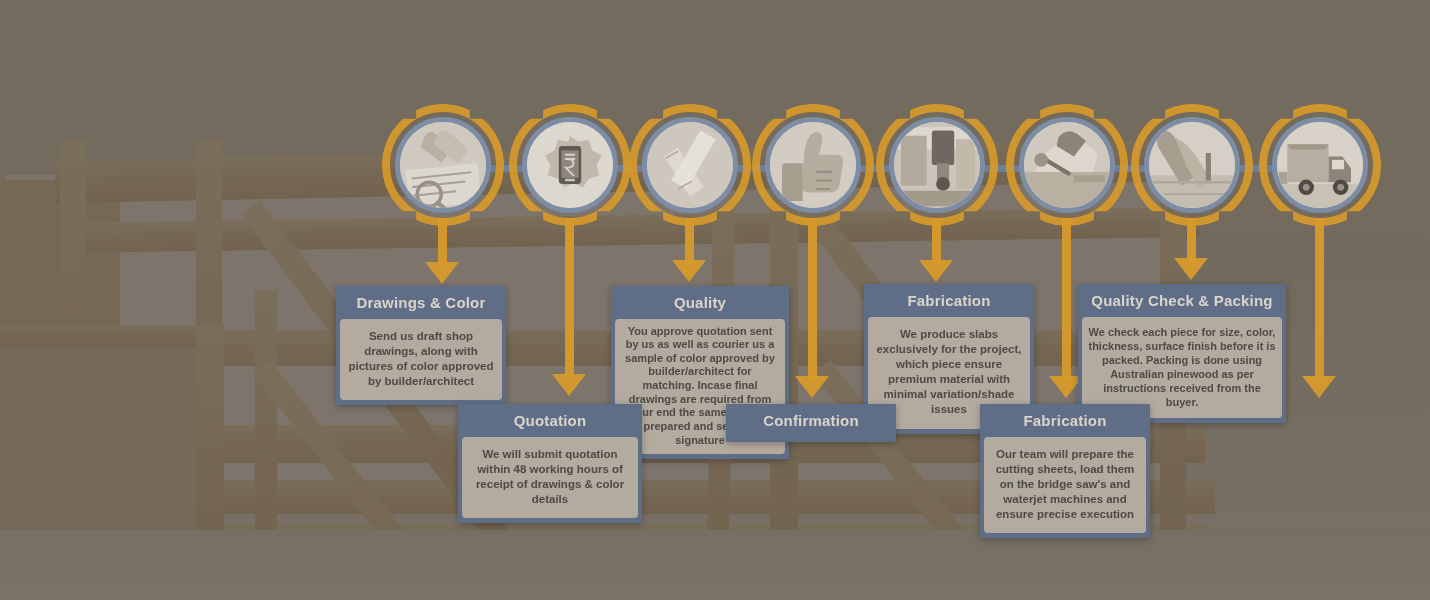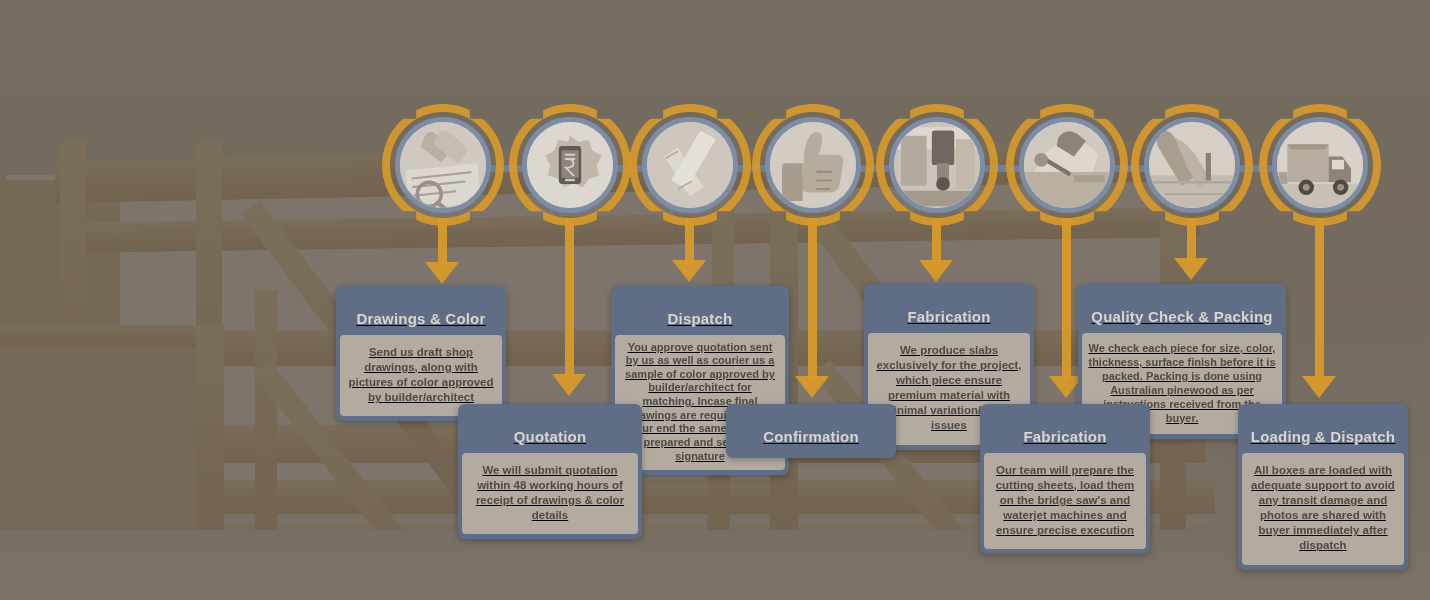--- a/index.html
+++ b/index.html
@@ -75,26 +75,25 @@
     width: 0; height: 0;
     border-left: 17px solid transparent;
     border-right: 17px solid transparent;
     border-top: 22px solid #d79a2b;
     opacity: .95;
   }
 
   
   .card {
     position: absolute;
-    border-radius: 7px;
+    border-radius: 0;
     background: #5f6e86;
     box-shadow: 0 2px 7px rgba(0,0,0,.28);
-    padding: 20px 4px 5px 4px;
+    padding: 4px 4px 5px 4px;
     overflow: hidden;
-    text-decoration: underline;
   }
   .card-title {
     text-align: center;
     color: #d9d4cc;
     font-size: 15px;
     font-weight: 700;
     letter-spacing: .2px;
     padding: 5px 4px 7px;
     line-height: 1.1;
   }
@@ -300,21 +299,21 @@
       </svg>
     </div>
   </div>
 
   <div class="card" style="left:336px; top:286px; width:170px;">
     <div class="card-title">Drawings &amp; Color</div>
     <div class="card-body">Send us draft shop drawings, along with pictures of color approved by builder/architect</div>
   </div>
 
   <div class="card" style="left:611px; top:286px; width:178px;">
-    <div class="card-title">Dispatch</div>
+    <div class="card-title">Quality</div>
     <div class="card-body" style="padding:6px 6px 7px; font-size:11px; line-height:1.24;">You approve quotation sent by us as well as courier us a sample of color approved by builder/architect for matching. Incase final drawings are required from our end the same can be prepared and sent for signature</div>
   </div>
 
   <div class="card" style="left:864px; top:284px; width:170px;">
     <div class="card-title">Fabrication</div>
     <div class="card-body">We produce slabs exclusively for the project, which piece ensure premium material with minimal variation/shade issues</div>
   </div>
 
   <div class="card" style="left:1078px; top:284px; width:208px;">
     <div class="card-title">Quality Check &amp; Packing</div>
@@ -328,18 +327,14 @@
 
   <div class="card" style="left:726px; top:404px; width:170px;">
     <div class="card-title">Confirmation</div>
   </div>
 
   <div class="card" style="left:980px; top:404px; width:170px;">
     <div class="card-title">Fabrication</div>
     <div class="card-body">Our team will prepare the cutting sheets, load them on the bridge saw's and waterjet machines and ensure precise execution</div>
   </div>
 
-  <div class="card" style="left:1238px; top:404px; width:170px;">
-    <div class="card-title">Loading &amp;  Dispatch</div>
-    <div class="card-body">All boxes are loaded with adequate support to avoid any transit damage and photos are shared with buyer immediately after dispatch</div>
-  </div>
 
 </div>
 
 </body></html>

